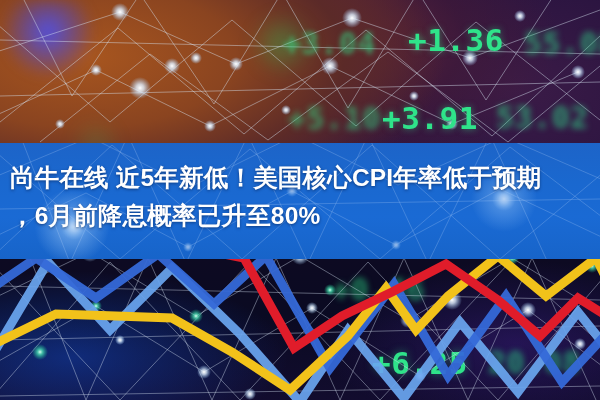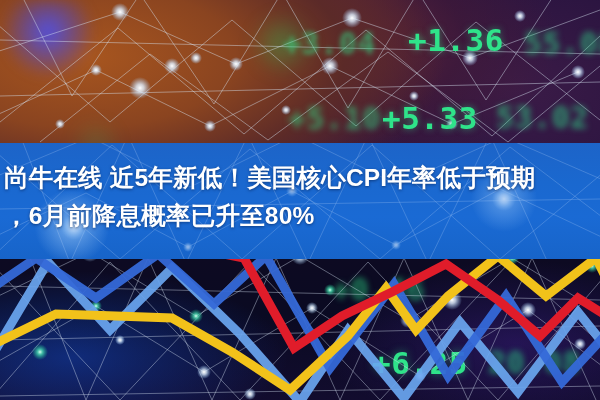--- a/index.html
+++ b/index.html
@@ -92,21 +92,21 @@
       radial-gradient(circle 52px at 12% 72%, rgba(190,225,255,0.55) 0%, rgba(120,180,255,0) 72%),
       radial-gradient(circle 46px at 84% 48%, rgba(175,215,255,0.45) 0%, rgba(110,170,255,0) 72%),
       linear-gradient(180deg, #1d64c8 0%, #1a68cf 34%, #1a6ad4 64%, #1764c9 100%);
     overflow: hidden;
   }
   .band-lines { position: absolute; inset: 0; opacity: .55; }
 
   .title-text {
     position: absolute;
     left: 0; right: 0; top: 0; bottom: 0;
-    padding: 16px 16px 0 4px;
+    padding: 16px 16px 0 10px;
     box-sizing: border-box;
     color: #ffffff;
     font-size: 24.5px;
     font-weight: 700;
     line-height: 38px;
     letter-spacing: .2px;
     text-shadow: 0 1px 3px rgba(0,20,60,.55);
     z-index: 4;
   }
   .title-line-1 { display: block; text-align: left; }
@@ -166,21 +166,21 @@
       <circle cx="414" cy="96" r="5" fill="url(#nodeGlow)"></circle>
       <circle cx="60" cy="124" r="5" fill="url(#nodeGlow)"></circle>
       <circle cx="520" cy="16" r="6" fill="url(#nodeGlow)"></circle>
     </g>
   </svg>
 
   <div class="ticker t-dim t1">+3.04</div>
   <div class="ticker t-green t2">+1.36</div>
   <div class="ticker t-dim t3">55.08</div>
   <div class="ticker t-dim t4">+5.10</div>
-  <div class="ticker t-green t5">+5.33</div>
+  <div class="ticker t-green t5">+3.91</div>
   <div class="ticker t-dim t6">53.02</div>
   <div class="ticker t-purple t7">37.36</div>
 
   <div class="lower-dark"></div>
 
   <div class="ticker t-dim t8">+0.46</div>
   <div class="ticker t-green t9">+6.25</div>
   <div class="ticker t-dim t10">20.08</div>
 
   <svg class="net" width="600" height="400" viewBox="0 0 600 400">

